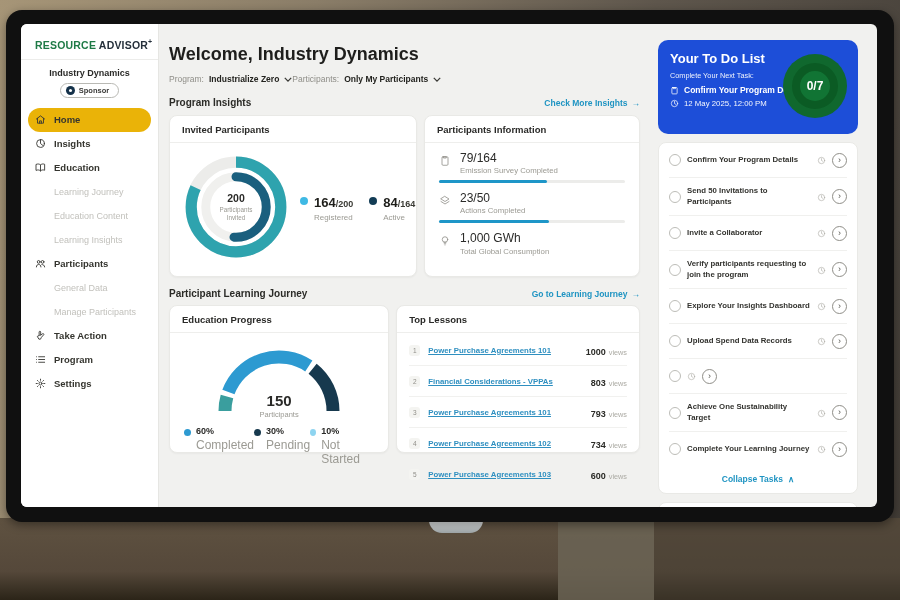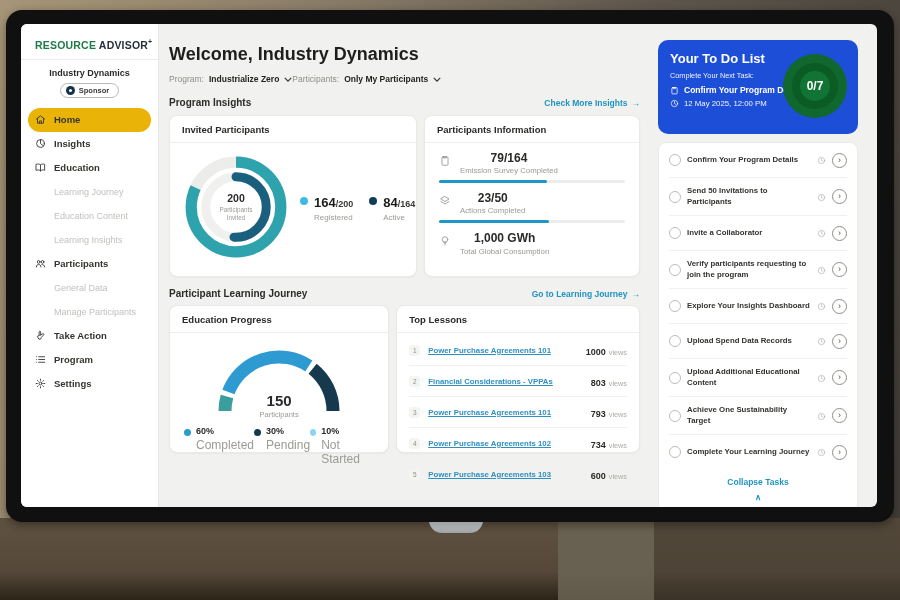--- a/index.html
+++ b/index.html
@@ -63,21 +63,21 @@
   .leg-item{display:flex;gap:6px;align-items:flex-start;}
   .leg-dot{width:8px;height:8px;border-radius:50%;margin-top:4px;flex-shrink:0;}
   .leg-dot.registered{background:#3FB9E4;}
   .leg-dot.active{background:#123C55;}
   .leg-v{font-size:13px;font-weight:bold;color:#1E1E1A;line-height:1;}
   .leg-t{font-size:9px;font-weight:bold;color:#3A3A34;}
   .leg-l{font-size:8px;color:#9B9A93;margin-top:2px;}
   .info-body{padding:9px 14px 0;}
   .info-row{display:flex;gap:9px;align-items:flex-start;margin-bottom:4px;}
   .info-row svg{width:12px;height:12px;stroke:#8F8E88;stroke-width:1.6;fill:none;stroke-linecap:round;stroke-linejoin:round;margin-top:3px;}
-  .info-v{font-size:12px;font-weight:bold;line-height:1.1;text-align:center;}
+  .info-v{font-size:12px;font-weight:normal;line-height:1.1;}
   .info-l{font-size:7.8px;color:#9B9A93;margin-top:1px;}
   .bar-track{height:3px;background:#ECECEA;border-radius:2px;margin:5px 0 9px;}
   .bar-fill{height:3px;background:#1E96C8;border-radius:2px;}
   .card-edu{width:224px;height:148px;}
   .card-lessons{width:248px;height:148px;}
   .gauge-wrap{position:relative;width:140px;height:76px;margin:10px auto 0;}
   .gauge-center{position:absolute;left:0;right:0;bottom:0;text-align:center;}
   .gauge-center .gc-v{font-size:15px;font-weight:bold;line-height:1;}
   .gauge-center .gc-l{font-size:7.5px;color:#9B9A93;margin-top:2px;}
   .gauge-legend{display:flex;justify-content:space-between;padding:8px 14px 0;}
@@ -111,21 +111,21 @@
     display:flex;align-items:center;justify-content:center;box-sizing:border-box;}
   .ring-inner span{font-size:12px;font-weight:bold;color:#fff;}
   .todo-card{background:#fff;border:1px solid #E9E9E6;border-radius:8px;margin-top:8px;padding:0 10px;}
   .todo-item{display:flex;align-items:center;gap:6px;padding:8px 0;border-bottom:1px solid #F0F0EE;cursor:pointer;}
   .todo-check{width:12px;height:12px;border:1.5px solid #BDBDB8;border-radius:50%;flex-shrink:0;box-sizing:border-box;cursor:pointer;}
   .todo-label{flex:1;font-size:7.8px;font-weight:bold;color:#33332F;line-height:1.35;}
   .todo-meta svg{width:9px;height:9px;stroke:#A9A8A1;stroke-width:1.6;fill:none;stroke-linecap:round;}
   .todo-go{width:15px;height:15px;border:1.5px solid #8F8E88;border-radius:50%;display:flex;align-items:center;
     justify-content:center;font-size:9px;color:#55554F;flex-shrink:0;box-sizing:border-box;cursor:pointer;padding-bottom:1px;}
   .collapse{display:flex;justify-content:center;align-items:center;gap:5px;padding:8px 0 9px;
-    font-size:8.5px;font-weight:bold;color:#1F94C2;cursor:pointer;flex-direction:column;}
+    font-size:8.5px;font-weight:bold;color:#1F94C2;cursor:pointer;}
   .news-card{background:#fff;border:1px solid #E9E9E6;border-radius:8px 8px 0 0;margin-top:8px;padding:9px 12px 30px;}
 </style>
 </head>
 <body>
 
 <div class="scene">
   <div class="bg-bottom"></div>
   <div class="bg-strip"></div>
   <div class="bg-right-dark"></div>
   <div class="stand"></div>
@@ -475,21 +475,20 @@
             <span class="todo-check"></span>
             <span class="todo-label">Upload Spend Data Records</span>
             <span class="todo-meta"><svg viewBox="0 0 24 24">
                   <circle cx="12" cy="12" r="8.5"></circle>
                   <path d="M12 7 V12 L15.5 14"></path>
                 </svg></span>
             <span class="todo-go">›</span>
           </div>
           <div class="todo-item">
             <span class="todo-check"></span>
-            <span class="todo-label">Upload Additional Educational Content</span>
             <span class="todo-meta"><svg viewBox="0 0 24 24">
                   <circle cx="12" cy="12" r="8.5"></circle>
                   <path d="M12 7 V12 L15.5 14"></path>
                 </svg></span>
             <span class="todo-go">›</span>
           </div>
           <div class="todo-item">
             <span class="todo-check"></span>
             <span class="todo-label">Achieve One Sustainability Target</span>
             <span class="todo-meta"><svg viewBox="0 0 24 24">

